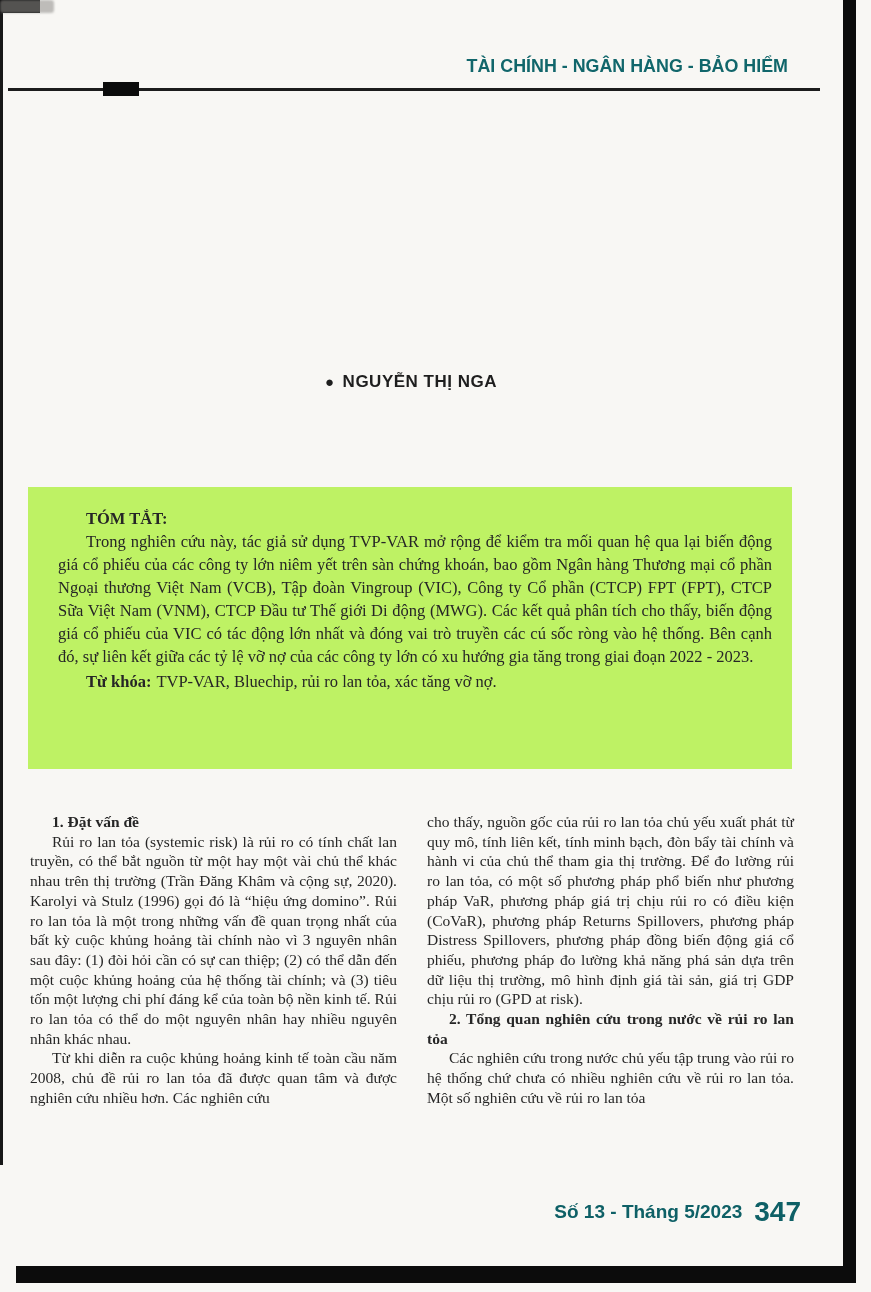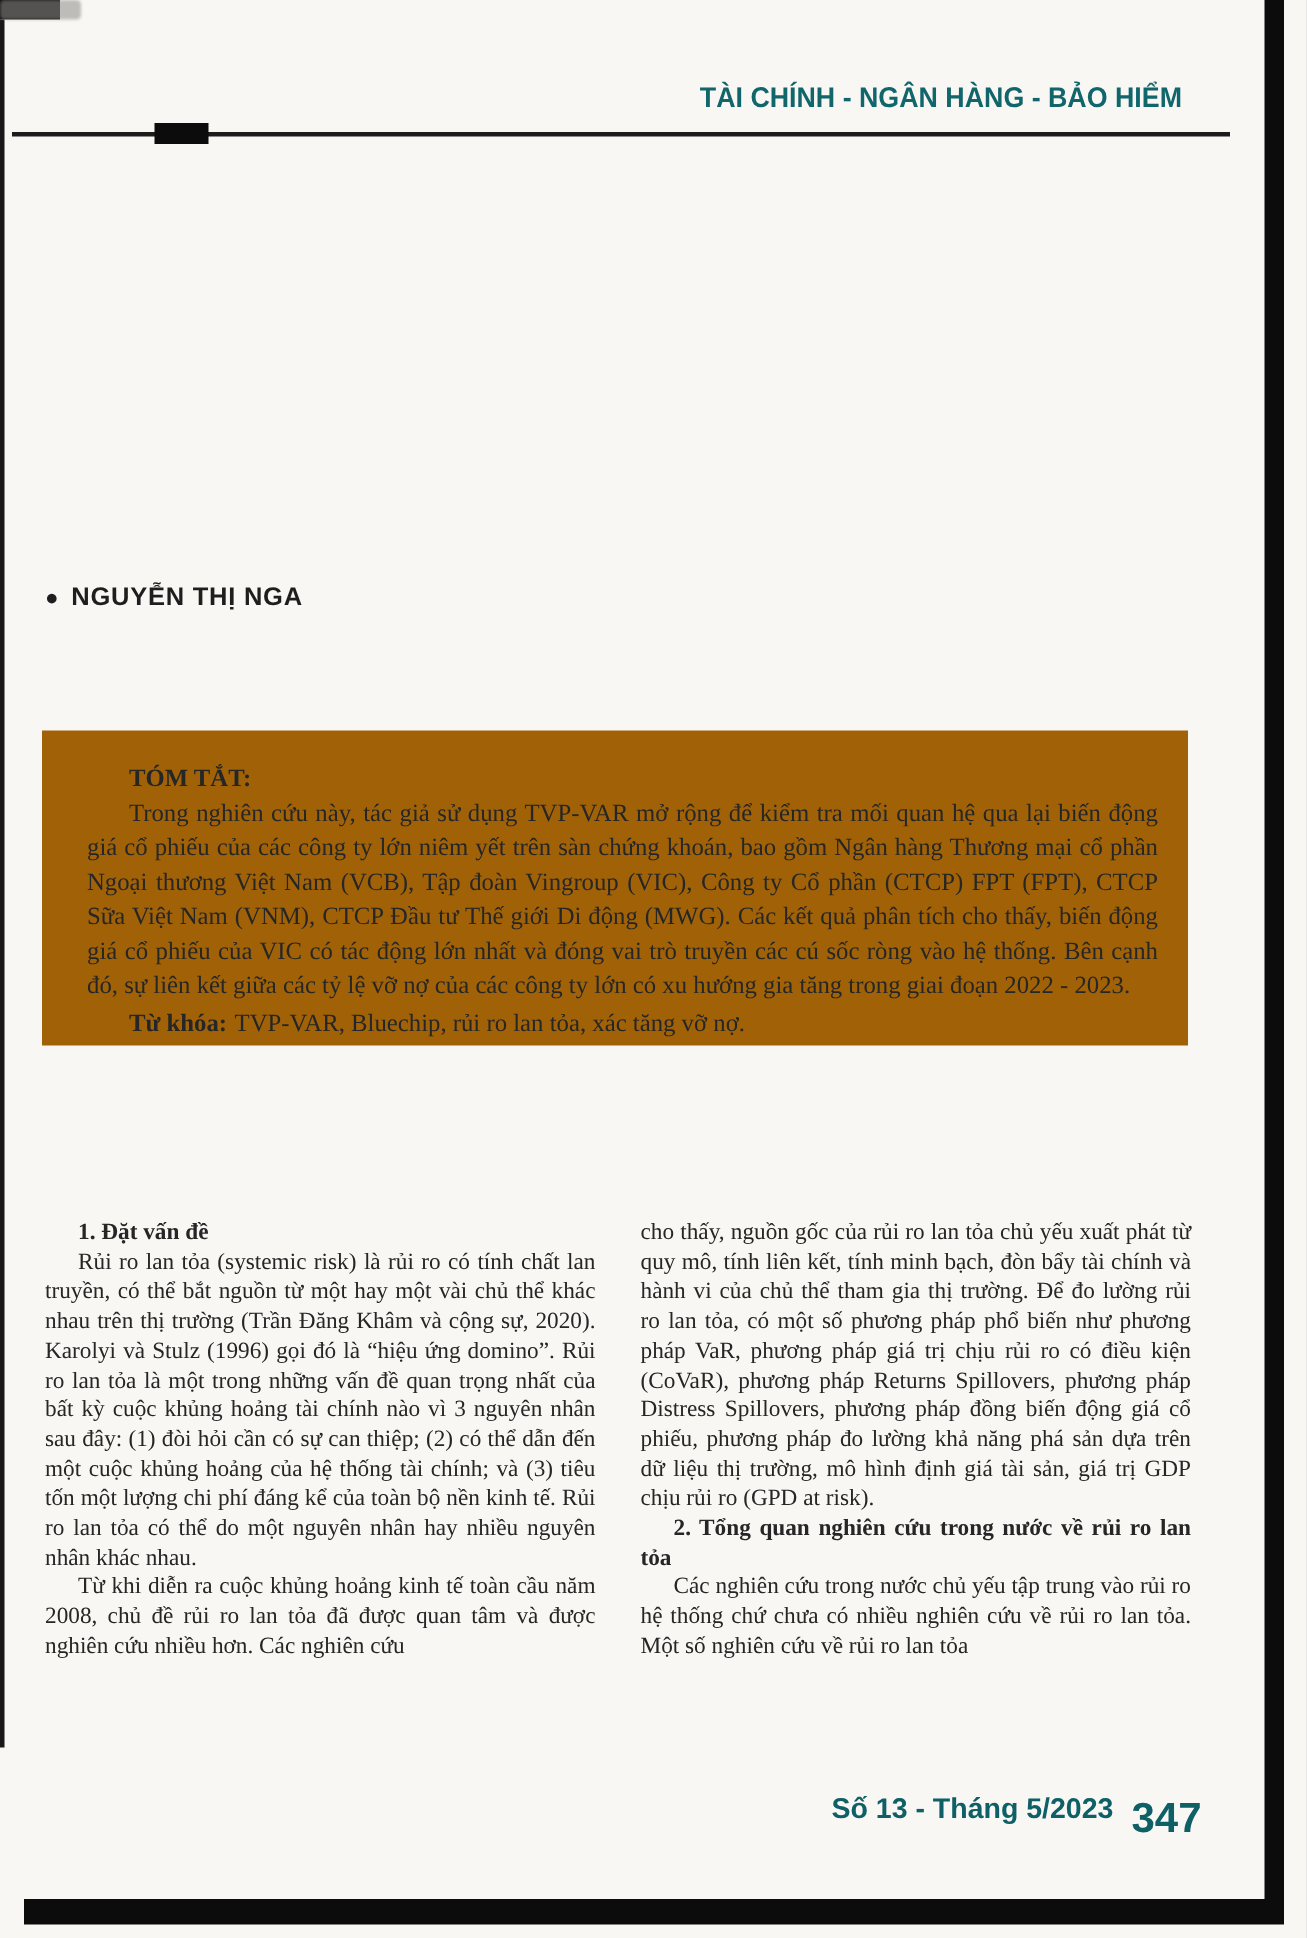--- a/index.html
+++ b/index.html
@@ -38,31 +38,31 @@
     position:absolute; left:30px; top:148px; width:762px;
     text-align:center;
   }
   .title-line {
     font-weight:bold; font-size:30px; line-height:46px;
     color:#141414; letter-spacing:.5px;
   }
 
   
   .author-line {
-    position:absolute; left:30px; top:388px; width:762px;
-    text-align:left;
+    position:absolute; left:30px; top:372px; width:762px;
+    text-align:center;
     font-family:"Liberation Sans","DejaVu Sans",sans-serif;
     font-weight:bold; font-size:17px; color:#1e1e1e; letter-spacing:.5px;
   }
   .author-line .bullet { font-size:15px; margin-right:8px; color:#1e1e1e; }
 
   
   .abstract-box {
-    position:absolute; left:28px; top:487px; width:764px; height:210px;
-    background:#a16207;
+    position:absolute; left:28px; top:487px; width:764px; height:282px;
+    background:#bef264;
     box-sizing:border-box;
     padding:20px 20px 16px 30px;
   }
   .abstract-box p { margin:0; font-size:16.5px; line-height:23px; text-align:justify; }
   .abstract-heading { font-weight:bold; text-indent:28px; font-size:17px; }
   .abstract-body { text-indent:28px; }
   .abstract-keywords { text-indent:28px; margin-top:2px !important; }
   .kw-label { font-weight:bold; margin-right:5px;margin-top:12px; }
 
   
@@ -71,21 +71,21 @@
     display:flex; gap:30px;
   }
   .col { flex:1; }
   .col p { margin:0; font-size:15.5px; line-height:19.7px; text-align:justify; }
   .sec-heading { font-weight:bold; text-indent:22px; }
   .indent { text-indent:22px; }
 
   
   .footer {
     position:absolute; top:1196px; right:70px;
-    display:flex; align-items:flex-start; gap:12px;
+    display:flex; align-items:center; gap:12px;
     font-family:"Liberation Sans","DejaVu Sans",sans-serif;
     color:#0e6066; font-weight:bold;
   }
   .footer .issue { font-size:19px; }
   .footer .pagenum { font-size:28px; }
 </style>
 </head>
 <body>
 
 <div class="page">

